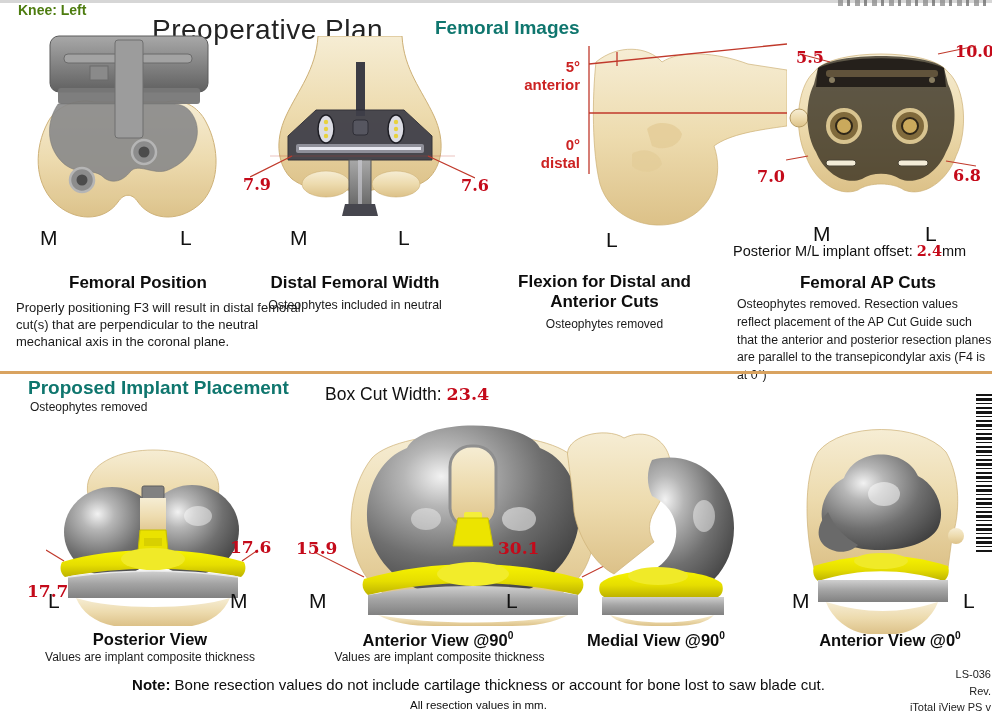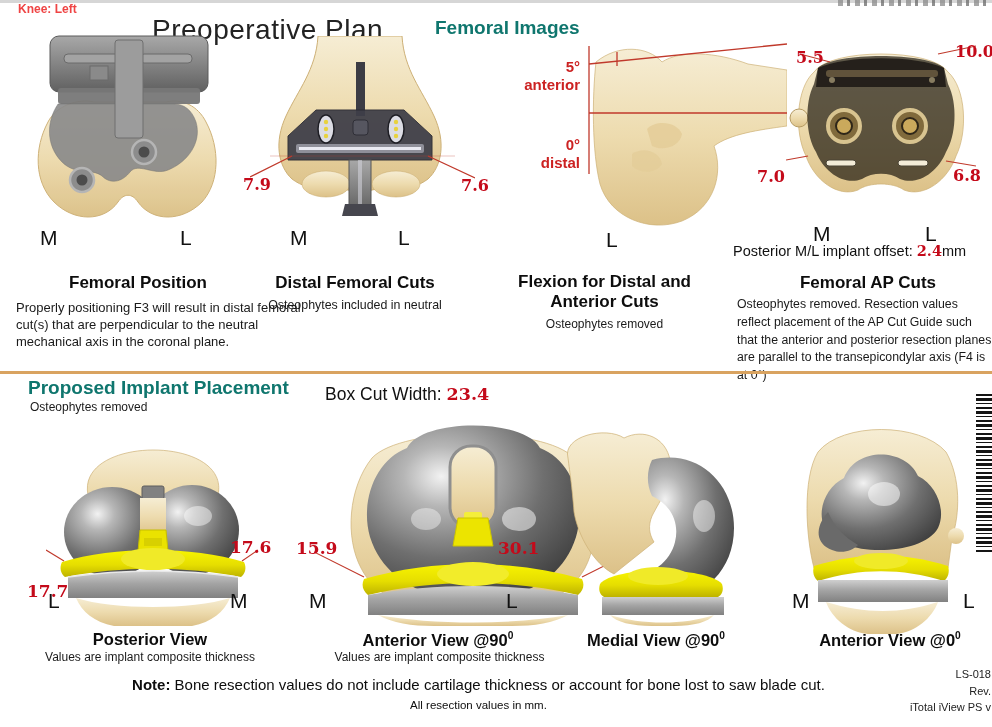--- a/index.html
+++ b/index.html
@@ -1,19 +1,19 @@
 <!DOCTYPE html>
 <html><head>
 <meta charset="utf-8">
 <style>
   html,body{margin:0;padding:0;background:#ffffff;}
   .page{position:relative;width:992px;height:727px;background:#ffffff;overflow:hidden;
         font-family:"Liberation Sans",sans-serif;color:#111;}
   .abs{position:absolute;}
-  .knee{font-size:12px;font-weight:600;color:#ef4444;}
+  .knee{font-size:14px;font-weight:600;color:#4d7c0f;}
   .main-title{font-size:28px;font-weight:400;color:#222;letter-spacing:.5px;}
   .sec-title{font-size:19px;font-weight:700;color:#0f766e;}
   .ml{font-size:21px;font-weight:400;color:#111;}
   .cap{font-size:17px;font-weight:700;color:#0d0d0d;text-align:center;}
   .desc{font-size:12.4px;color:#1a1a1a;line-height:1.3;}
   .redval{font-family:"DejaVu Serif",serif;font-weight:700;color:#c40a1a;font-size:16px;}
   .redval2{font-family:"DejaVu Serif",serif;font-weight:700;color:#c40a1a;font-size:17px;}
   .redlab{font-size:15px;font-weight:700;color:#cc2222;line-height:1.2;text-align:right;}
   .divider{position:absolute;left:0;top:371px;width:992px;height:3px;background:#d9a360;}
   .topstrip{position:absolute;left:0;top:0;width:992px;height:3px;background:#cfcfcf;opacity:.85;}
@@ -118,21 +118,21 @@
     <rect x="108" y="124" width="4" height="52" fill="#d0d0d8" opacity="0.6"></rect>
     <path d="M95,168 L125,168 L128,180 L92,180 Z" fill="#46464e"></path>
     <line x1="20" y1="120" x2="205" y2="120" stroke="#c0392b" stroke-width="0.6" opacity="0.5"></line>
     <line x1="0" y1="141" x2="42" y2="120" stroke="#c0392b" stroke-width="1.2"></line>
     <line x1="225" y1="142" x2="178" y2="120" stroke="#c0392b" stroke-width="1.2"></line>
   </svg>
   <div class="abs redval" style="left:243px;top:175px;">7.9</div>
   <div class="abs redval" style="left:461px;top:176px;">7.6</div>
   <div class="abs ml" style="left:290px;top:226px;">M</div>
   <div class="abs ml" style="left:398px;top:226px;">L</div>
-  <div class="abs cap" style="left:245px;top:273px;width:220px;">Distal Femoral Cuts</div>
+  <div class="abs cap" style="left:245px;top:273px;width:220px;">Distal Femoral Width</div>
   <div class="abs desc" style="left:245px;top:297px;width:220px;text-align:center;">Osteophytes included in neutral</div>
 
   <svg class="abs" style="left:552px;top:34px;" width="235" height="210" viewBox="0 0 235 210">
     <path d="M44,28 C66,10 96,12 110,28 C128,16 164,18 196,30 L235,36 L235,92 C206,96 178,100 162,112 C172,140 162,174 130,187 C98,199 58,184 48,150 C40,118 40,64 44,28 Z" fill="url(#boneLin)" stroke="#cdb076" stroke-opacity="0.7"></path>
     <path d="M95,95 C105,85 125,88 130,100 C128,112 112,118 100,112 Z" fill="#e3cc97" opacity="0.8"></path>
     <path d="M80,120 C92,112 108,118 110,130 C104,140 88,140 80,132 Z" fill="#e3cc97" opacity="0.7"></path>
     <line x1="37" y1="12" x2="37" y2="140" stroke="#c0392b" stroke-width="1.3"></line>
     <line x1="37" y1="30" x2="235" y2="10" stroke="#c0392b" stroke-width="1.3"></line>
     <line x1="65" y1="18" x2="65" y2="32" stroke="#c0392b" stroke-width="1.3"></line>
     <line x1="37" y1="79" x2="235" y2="79" stroke="#c0392b" stroke-width="1.3"></line>
@@ -272,18 +272,18 @@
   </div>
 
   <div class="barcode"></div>
 
   <div class="abs note" style="left:56px;top:676px;width:845px;">
     <b>Note:</b>
     <span>Bone resection values do not include cartilage thickness or account for bone lost to saw blade cut.</span>
   </div>
   <div class="abs note-sub" style="left:56px;top:699px;width:845px;">All resection values in mm.</div>
   <div class="abs docinfo" style="right:1px;top:666px;width:120px;">
-    <div>LS-018</div>
+    <div>LS-036</div>
     <div>Rev.</div>
     <div>iTotal iView PS v</div>
   </div>
 
 </div>
 
 </body></html>

